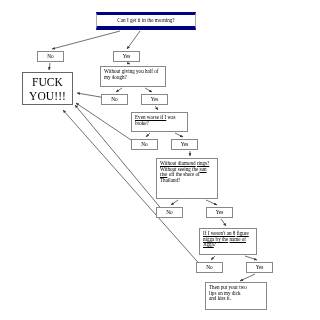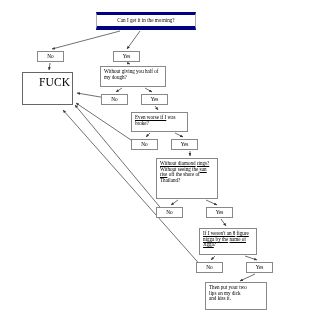--- a/index.html
+++ b/index.html
@@ -63,22 +63,22 @@
     text-align: center;
     display: flex;
     align-items: center;
     justify-content: center;
     padding: 0 2px;
   }
   
   .shout {
     font-size: 11.5px;
     line-height: 1.18;
-    text-align: left;
-    padding: 3px 16px;
+    text-align: center;
+    padding: 3px 5px;
     letter-spacing: 0.1px;
     border: 1px solid #666666;
   }
   
   .lnk {
     text-decoration: underline;
   }
   .lnk-red   { text-decoration: underline; }
 </style>
 </head>
@@ -134,20 +134,21 @@
 
   <div class="node ynbox" style="left:37px;top:51px;width:27px;height:11px;">
     <span>No</span>
   </div>
   <div class="node ynbox" style="left:113px;top:51px;width:27px;height:11px;">
     <span>Yes</span>
   </div>
 
   <div class="node shout" style="left:22px;top:72px;width:51px;height:33px;">
     <div>FUCK</div>
+    <div>YOU!!!</div>
   </div>
 
   <div class="node qbox" style="left:100px;top:66px;width:66px;height:21px;">
     <span>Without giving you half of my dough?</span>
   </div>
   <div class="node ynbox" style="left:101px;top:94px;width:27px;height:11px;">
     <span>No</span>
   </div>
   <div class="node ynbox" style="left:141px;top:94px;width:27px;height:11px;">
     <span>Yes</span>

